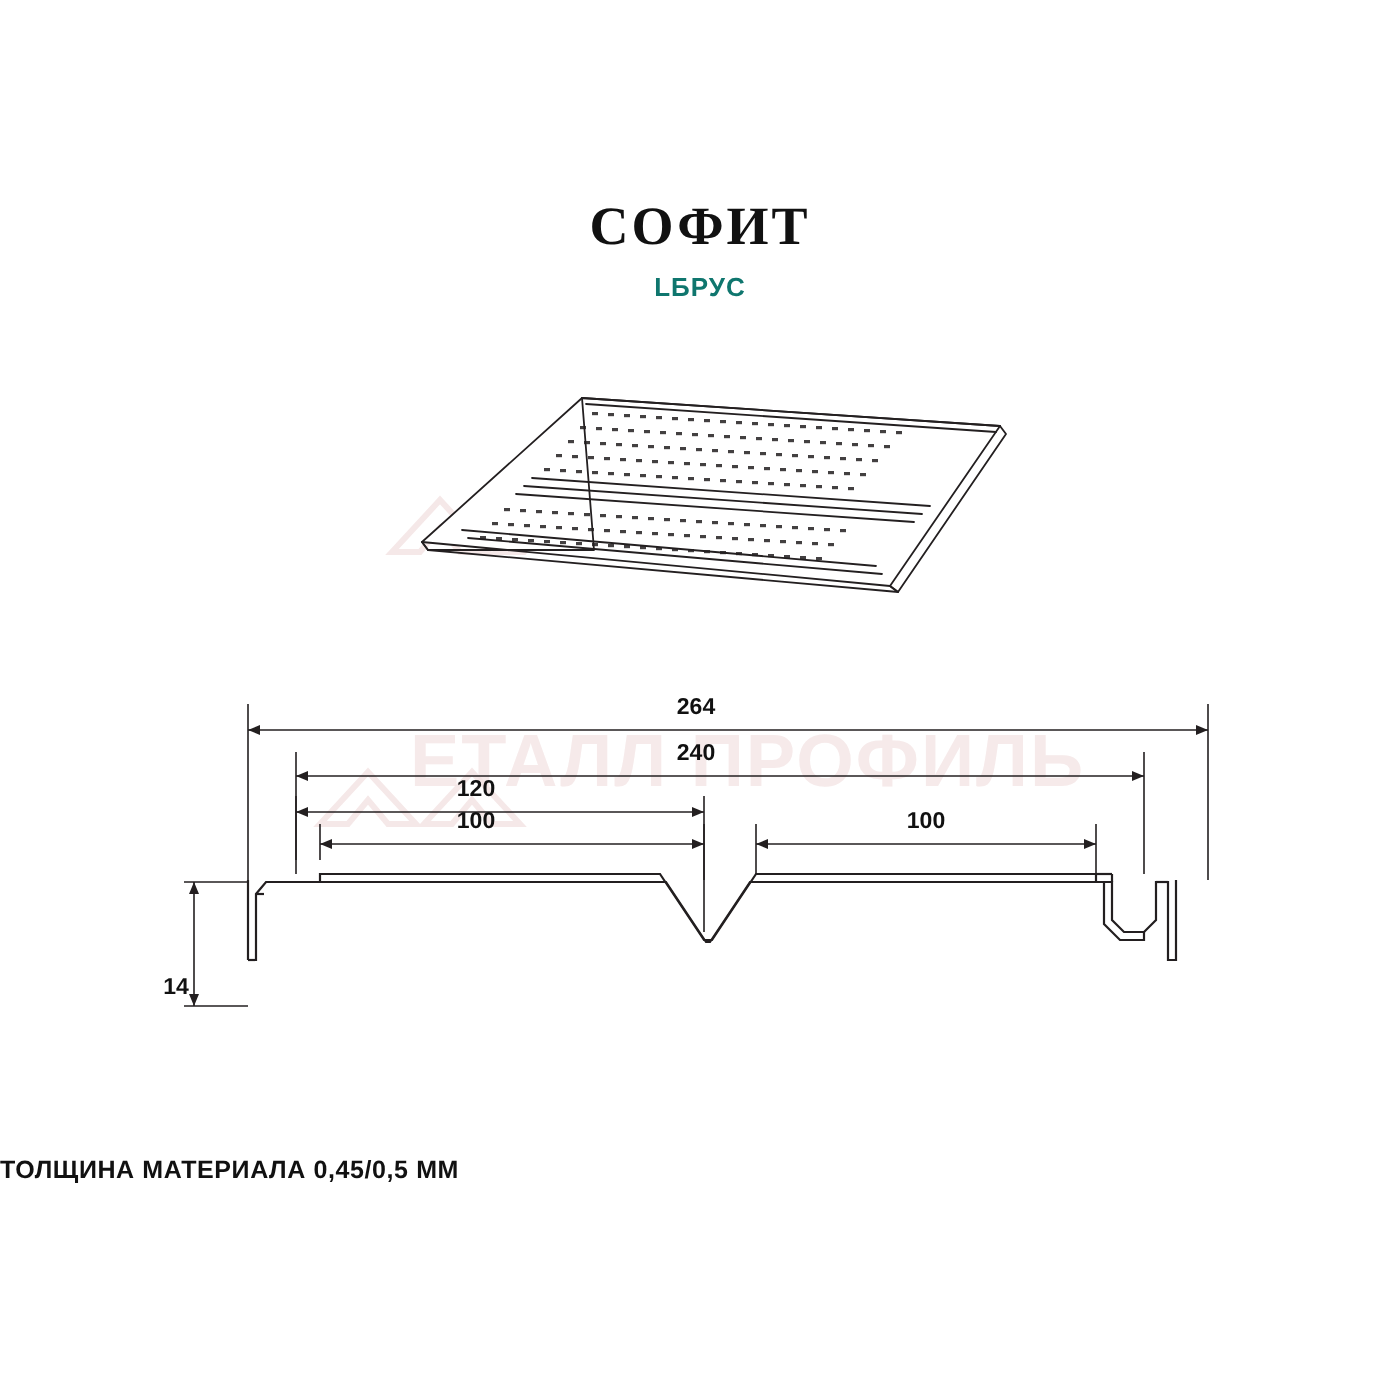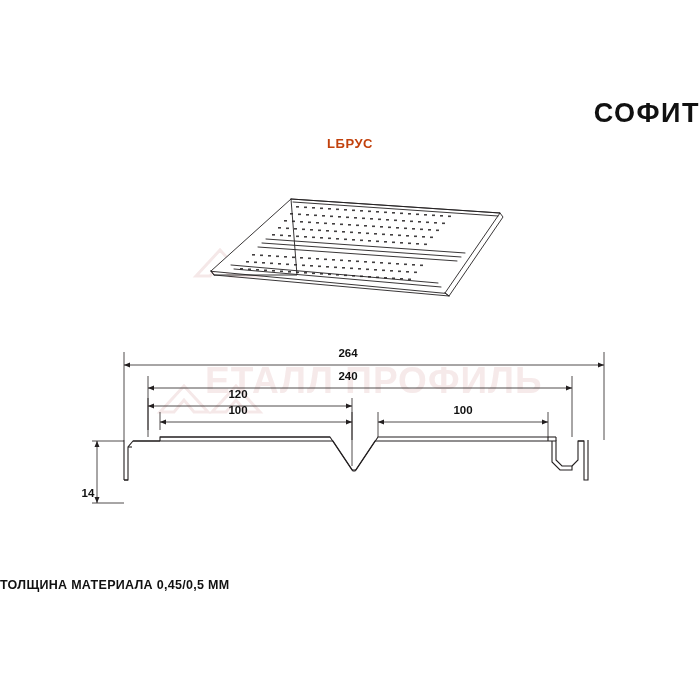--- a/index.html
+++ b/index.html
@@ -18,36 +18,37 @@
   .page {
     position: relative;
     width: 700px;
     height: 700px;
   }
   .title {
     position: absolute;
     top: 98px;
     left: 0;
     width: 700px;
-    text-align: right;
+    text-align: center;
     font-size: 27px;
     font-weight: bold;
     letter-spacing: 1.5px;
     color: #111111;
+    font-family: Liberation Serif, serif;
   }
   .subtitle {
     position: absolute;
     top: 136px;
     left: 0;
     width: 700px;
     text-align: center;
     font-size: 13px;
     font-weight: bold;
     letter-spacing: 0.5px;
-    color: #c2410c;
+    color: #0f766e;
   }
   .footer-note {
     position: absolute;
     top: 578px;
     left: 0;
     width: 700px;
     text-align: left;
     font-size: 12.5px;
     font-weight: bold;
     letter-spacing: 0.3px;

